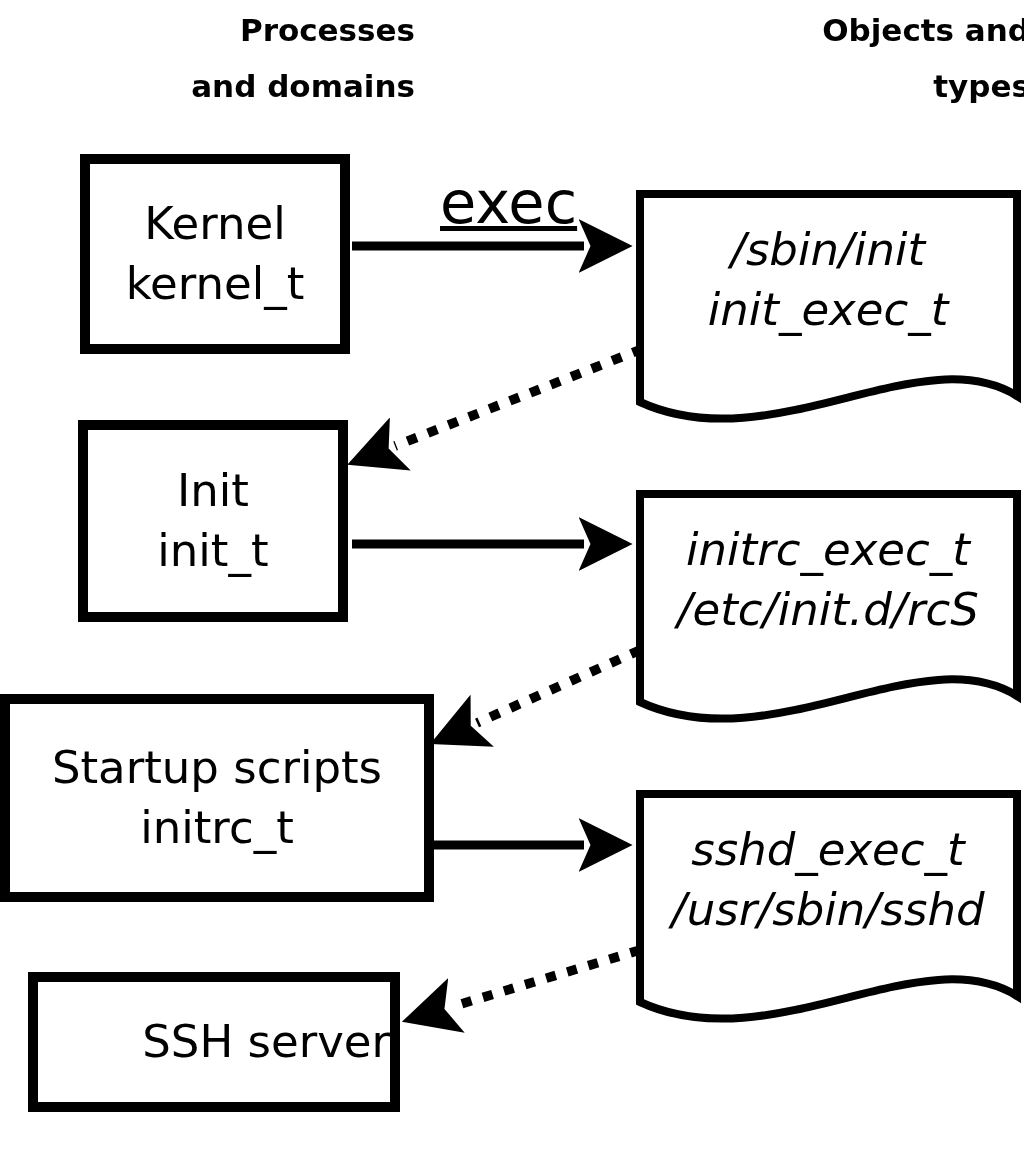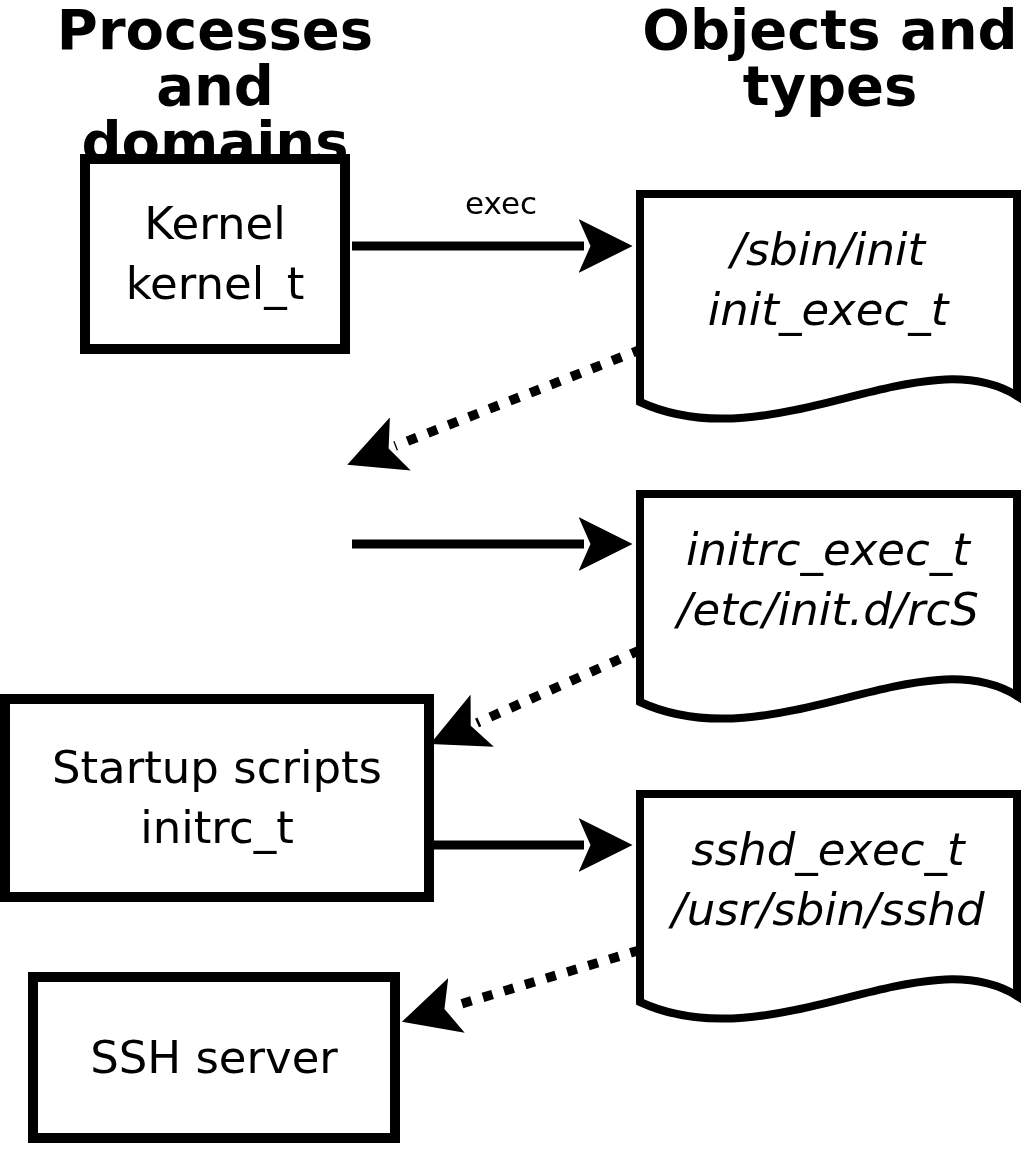--- a/index.html
+++ b/index.html
@@ -18,23 +18,23 @@
   }
   .svg-layer {
     position: absolute;
     left: 0;
     top: 0;
     width: 1024px;
     height: 1173px;
   }
   .col-header {
     position: absolute;
-    text-align: center;
+    text-align: right;
     font-weight: bold;
-    font-size: 56px;
+    font-size: 31px;
     line-height: 56px;
     color: #000000;
   }
   .col-header.left  { left: 15px;  top: 2px; width: 400px; }
   .col-header.right { left: 630px; top: 2px; width: 400px; }
   .pbox {
     position: absolute;
     box-sizing: border-box;
     border: 10px solid #000000;
     background: #ffffff;
@@ -42,41 +42,42 @@
     flex-direction: column;
     align-items: center;
     justify-content: center;
     text-align: center;
     font-size: 45px;
     line-height: 60px;
   }
   .pbox.b1 { left: 80px;  top: 154px; width: 270px; height: 200px; }
   .pbox.b2 { left: 78px;  top: 420px; width: 270px; height: 202px; }
   .pbox.b3 { left: 0px;   top: 694px; width: 434px; height: 208px; }
-  .pbox.b4 { left: 28px;  top: 972px; width: 372px; height: 171px; }
+  .pbox.b4 { left: 28px;  top: 972px; width: 372px; height: 140px; align-items: flex-end; }
   .doc-text {
     position: absolute;
     left: 652px;
     width: 352px;
     text-align: center;
     font-size: 45px;
     line-height: 60px;
     font-style: italic;
   }
   .doc-text.d1 { top: 220px; }
   .doc-text.d2 { top: 520px; }
   .doc-text.d3 { top: 820px; }
   .edge-label {
     position: absolute;
     left: 440px;
     top: 179px;
     width: 122px;
     text-align: center;
-    font-size: 31px;
+    font-size: 59px;
     line-height: 48px;
+    text-decoration: underline;
   }
 </style>
 </head>
 <body>
 
 <div class="diagram">
 
   <svg class="svg-layer" viewBox="0 0 1024 1173" xmlns="http://www.w3.org/2000/svg">
     <defs>
       <marker id="head" viewBox="0 0 10 10" refX="1" refY="5" markerWidth="6" markerHeight="6" orient="auto" markerUnits="strokeWidth">
@@ -109,20 +110,24 @@
   </div>
   <div class="col-header right">
     <div>Objects and</div>
     <div>types</div>
   </div>
 
   <div class="pbox b1">
     <div>Kernel</div>
     <div>kernel_t</div>
   </div>
+  <div class="pbox b2">
+    <div>Init</div>
+    <div>init_t</div>
+  </div>
   <div class="pbox b3">
     <div>Startup scripts</div>
     <div>initrc_t</div>
   </div>
   <div class="pbox b4">
     <div>SSH server</div>
   </div>
 
   <div class="doc-text d1">
     <div>/sbin/init</div>

